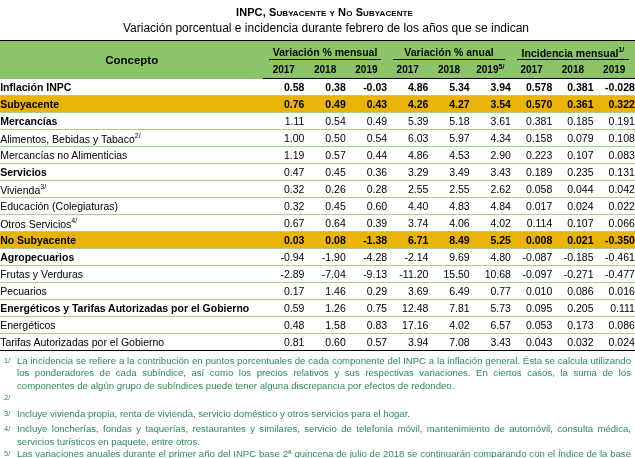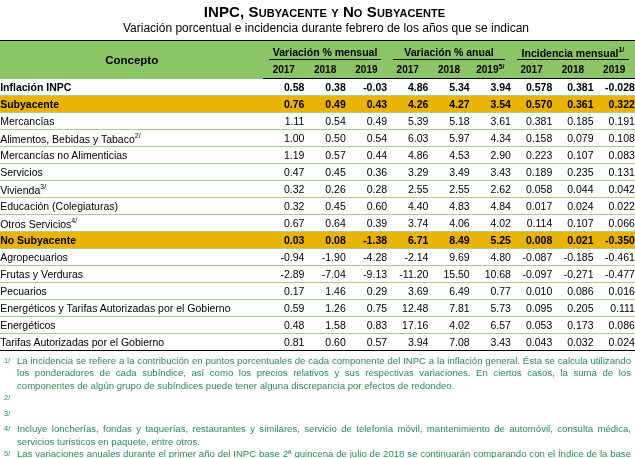--- a/index.html
+++ b/index.html
@@ -21,21 +21,21 @@
     box-sizing: border-box;
     padding: 0;
   }
 
   
   .title-block {
     text-align: center;
     padding-top: 4px;
   }
   .main-title {
-    font-size: 15px;
+    font-size: 11px;
     font-weight: bold;
     letter-spacing: 0.1px;
     font-variant: small-caps;
     line-height: 16px;
     padding-left: 14px;
   }
   .sub-title {
     font-size: 12px;
     font-weight: normal;
     line-height: 15px;
@@ -120,21 +120,21 @@
     white-space: nowrap;
     overflow: hidden;
   }
   td.num {
     text-align: right;
     padding-right: 7px;
     white-space: nowrap;
   }
   .lvl0 { padding-left: 4px; margin-left: 16px; }
   .lvl1 { padding-left: 20px; }
-  .lvl2 { padding-left: 36px; }
+  .lvl2 { padding-left: 36px; font-weight: bold; }
   .lvl3 { padding-left: 52px; }
 
   td.concept sup.fn2 {
     font-size: 7px;
     vertical-align: super;
     font-weight: normal;
   }
 
   
   col.c-concept { width: 263px; }
@@ -417,20 +417,21 @@
   <div class="notes" id="notes-container">
       <div class="note">
         <div class="note-mark"><span class="up">1/</span></div>
         <div class="note-text">La incidencia se refiere a la contribución en puntos porcentuales de cada componente del INPC a la inflación general. Ésta se calcula utilizando los ponderadores de cada subíndice, así como los precios relativos y sus respectivas variaciones. En ciertos casos, la suma de los componentes de algún grupo de subíndices puede tener alguna discrepancia por efectos de redondeo.</div>
       </div>
       <div class="note">
         <div class="note-mark"><span class="up">2/</span></div>
       </div>
       <div class="note">
         <div class="note-mark"><span class="up">3/</span></div>
+        <div class="note-text nojust">Incluye vivienda propia, renta de vivienda, servicio doméstico y otros servicios para el hogar.</div>
       </div>
       <div class="note">
         <div class="note-mark"><span class="up">4/</span></div>
         <div class="note-text">Incluye loncherías, fondas y taquerías, restaurantes y similares, servicio de telefonía móvil, mantenimiento de automóvil, consulta médica, servicios turísticos en paquete, entre otros.</div>
       </div>
       <div class="note">
         <div class="note-mark"><span class="up">5/</span></div>
         <div class="note-text">Las variaciones anuales durante el primer año del INPC base 2ª quincena de julio de 2018 se continuarán comparando con el Índice de la base anterior, para el total y en cada uno de sus componentes.</div>
       </div>
     </div>

